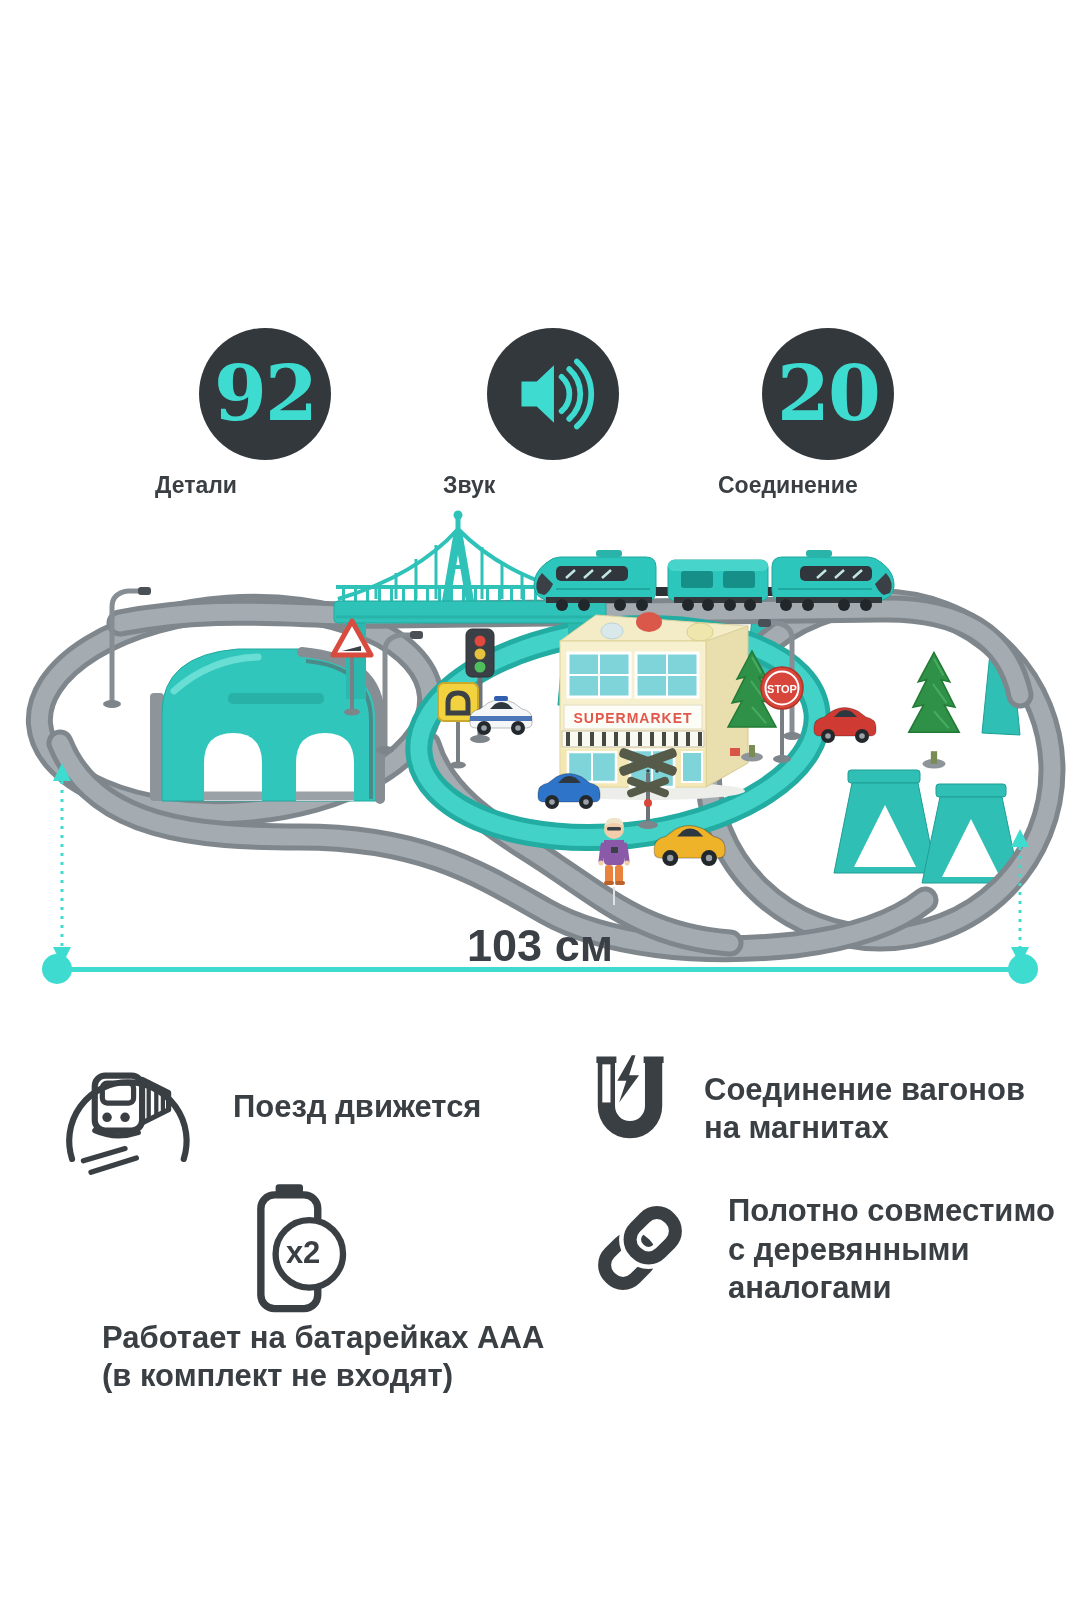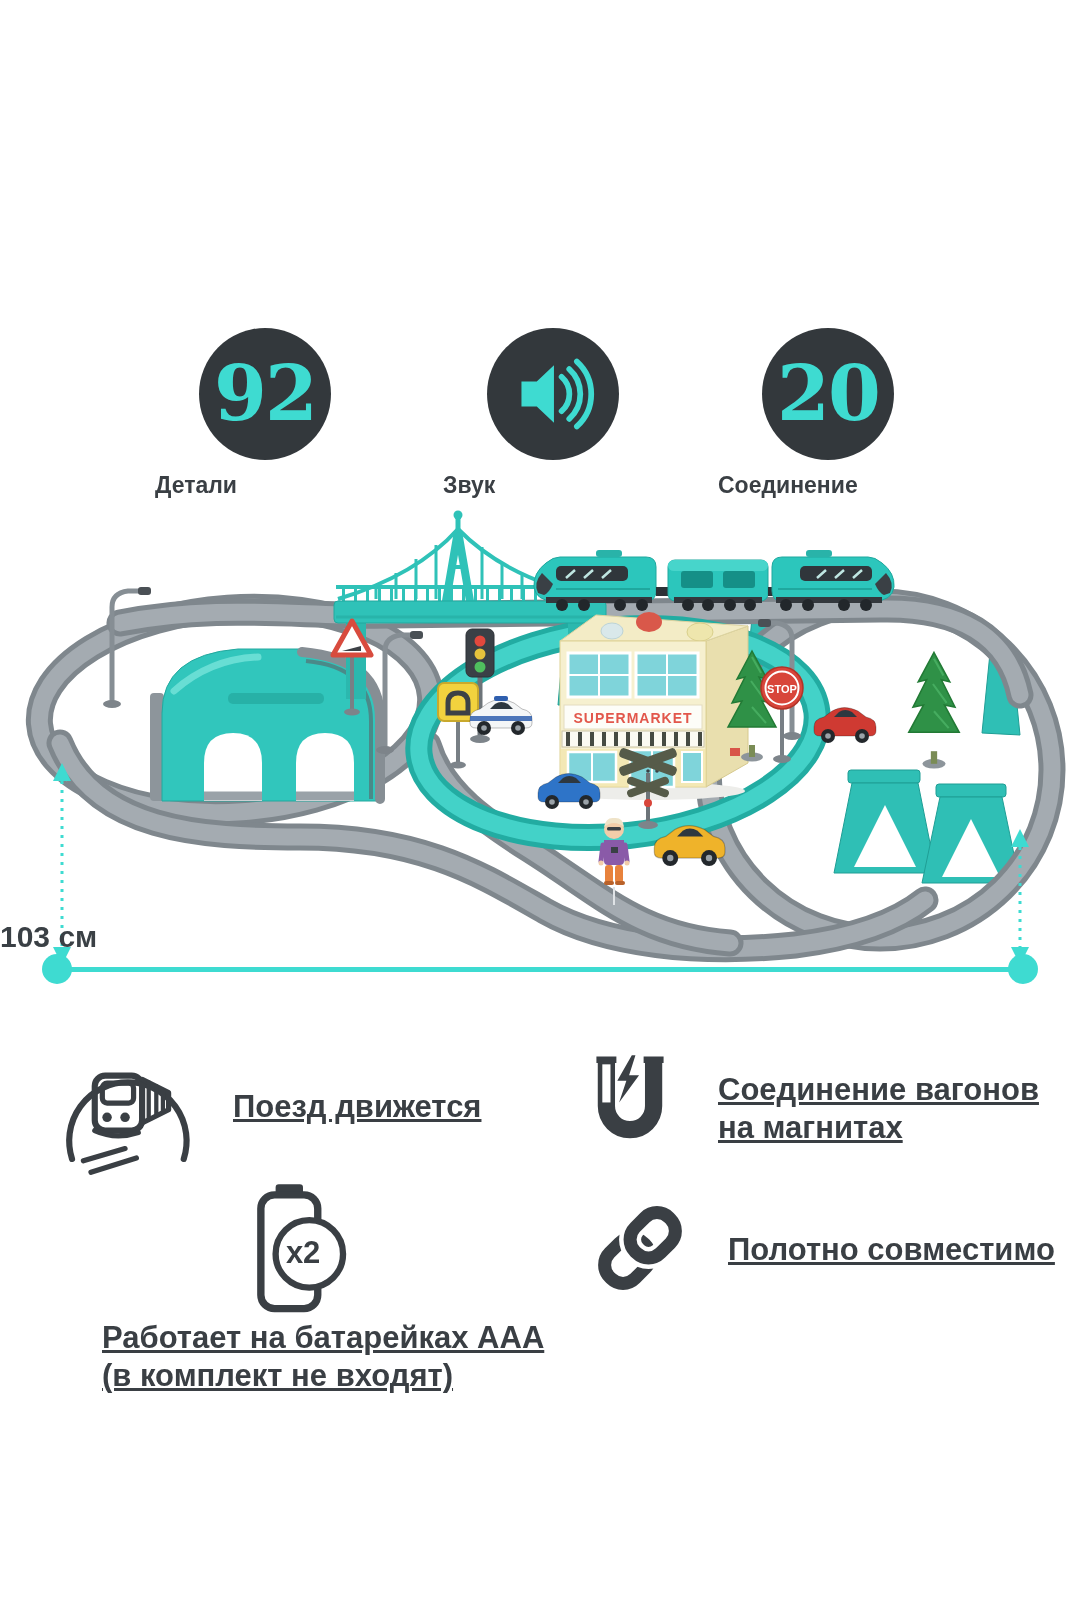--- a/index.html
+++ b/index.html
@@ -14,32 +14,32 @@
                color:#3edbd1;letter-spacing:-2px;}
   .badge-label{margin-top:12px;font-size:23px;font-weight:700;color:#3a3f44;}
   #badge1{left:155px;top:328px;}
   #badge2{left:443px;top:328px;}
   #badge3{left:718px;top:328px;}
 
   
   .scene{position:absolute;left:0;top:505px;width:1080px;height:460px;}
 
   
-  .dim-label{position:absolute;left:0;right:0;top:920px;
-             font-size:30px;font-weight:700;color:#3a4045;}
+  .dim-label{position:absolute;left:0;right:0;top:920px;text-align:center;
+             font-size:45px;font-weight:700;color:#3a4045;}
   .dim-line{position:absolute;left:57px;right:57px;top:967px;height:5px;background:#3edbd1;border-radius:3px;}
   .dim-dot{position:absolute;top:954px;width:30px;height:30px;border-radius:50%;background:#3edbd1;}
   .dim-dot.left{left:42px;} .dim-dot.right{right:42px;}
 
   
   .feature{position:absolute;display:flex;align-items:center;}
   .f-icon{flex:0 0 auto;position:relative;}
-  .f-text{font-size:31px;font-weight:700;line-height:1.24;color:#3a3f44;text-decoration:underline;}
+  .f-text{font-size:31px;font-weight:700;line-height:1.24;color:#3a3f44;}
   #feat1{left:55px;top:1030px;}  #feat1 .f-text{margin-left:36px;}
-  #feat2{left:580px;top:1048px;} #feat2 .f-text{margin-left:38px;}
+  #feat2{left:580px;top:1048px;} #feat2 .f-text{margin-left:24px;}
   #feat3{left:62px;top:1178px;flex-direction:column;}  #feat3 .f-text{margin-left:40px;}
   #feat4{left:580px;top:1188px;} #feat4 .f-text{margin-left:28px;}
   .x2{position:absolute;left:30px;top:46px;width:58px;height:56px;line-height:58px;
       text-align:center;font-size:31px;font-weight:700;color:#3a3f44;}
 </style>
 </head>
 <body>
 
 <div class="page">
 
@@ -374,16 +374,17 @@
       <svg width="120" height="120" viewBox="0 0 120 120">
         <g transform="rotate(-45 60 60)">
           <rect x="18" y="42" width="48" height="36" rx="17" fill="none" stroke="#3a3f44" stroke-width="13"></rect>
           <rect x="54" y="42" width="48" height="36" rx="17" fill="none" stroke="#ffffff" stroke-width="22"></rect>
           <rect x="54" y="42" width="48" height="36" rx="17" fill="none" stroke="#3a3f44" stroke-width="13"></rect>
         </g>
       </svg>
     </div>
     <div class="f-text">
       <div>Полотно совместимо</div>
+      <div>с деревянными аналогами</div>
     </div>
   </div>
 
 </div>
 
 </body></html>

